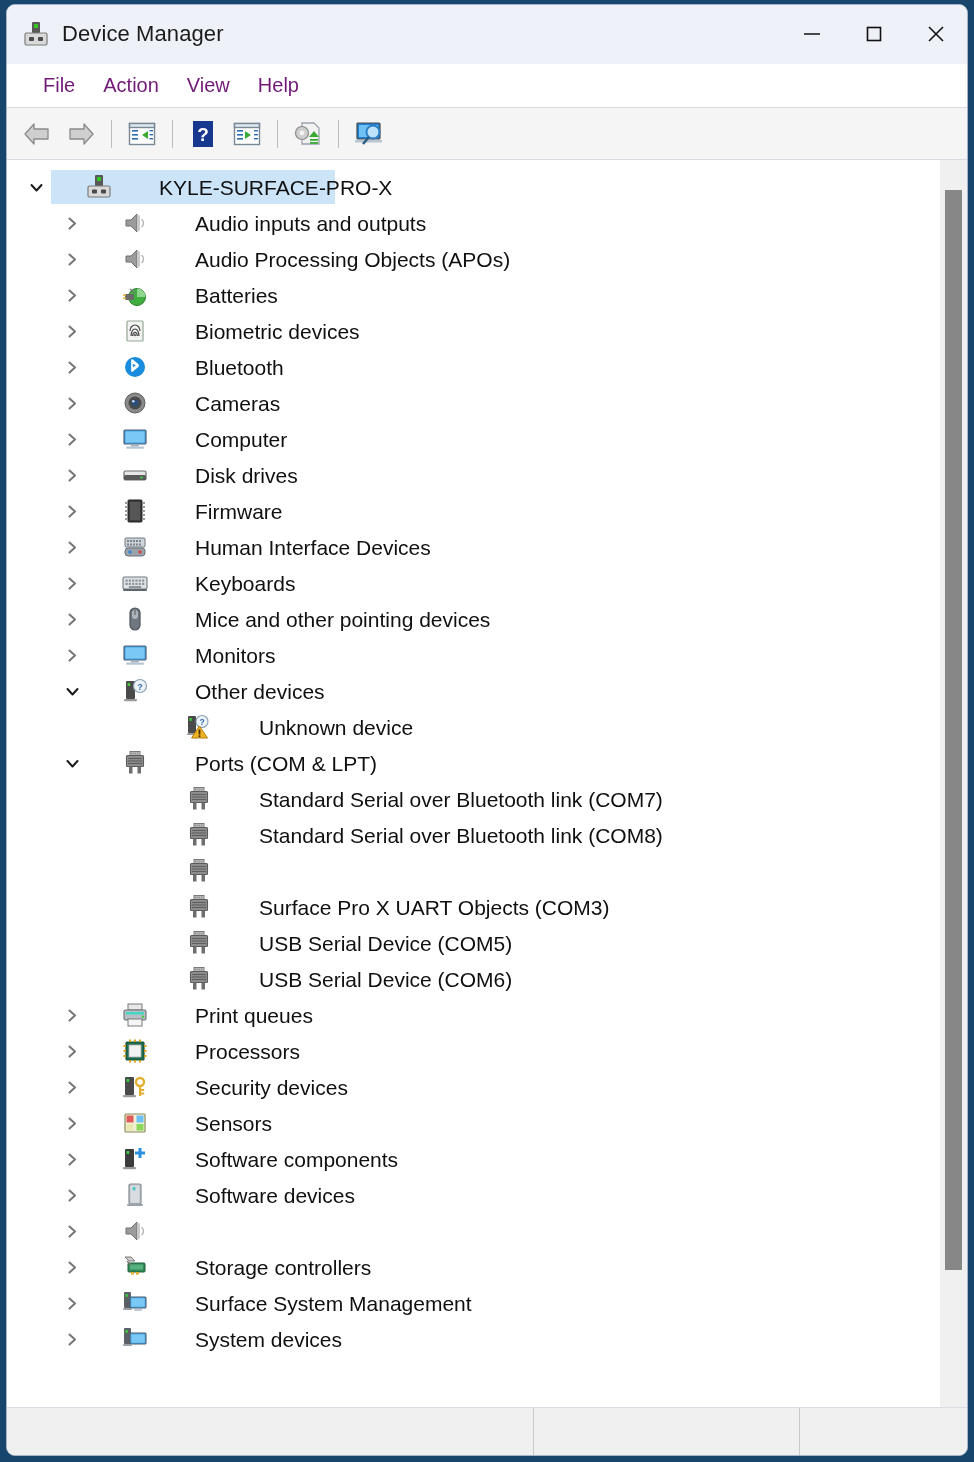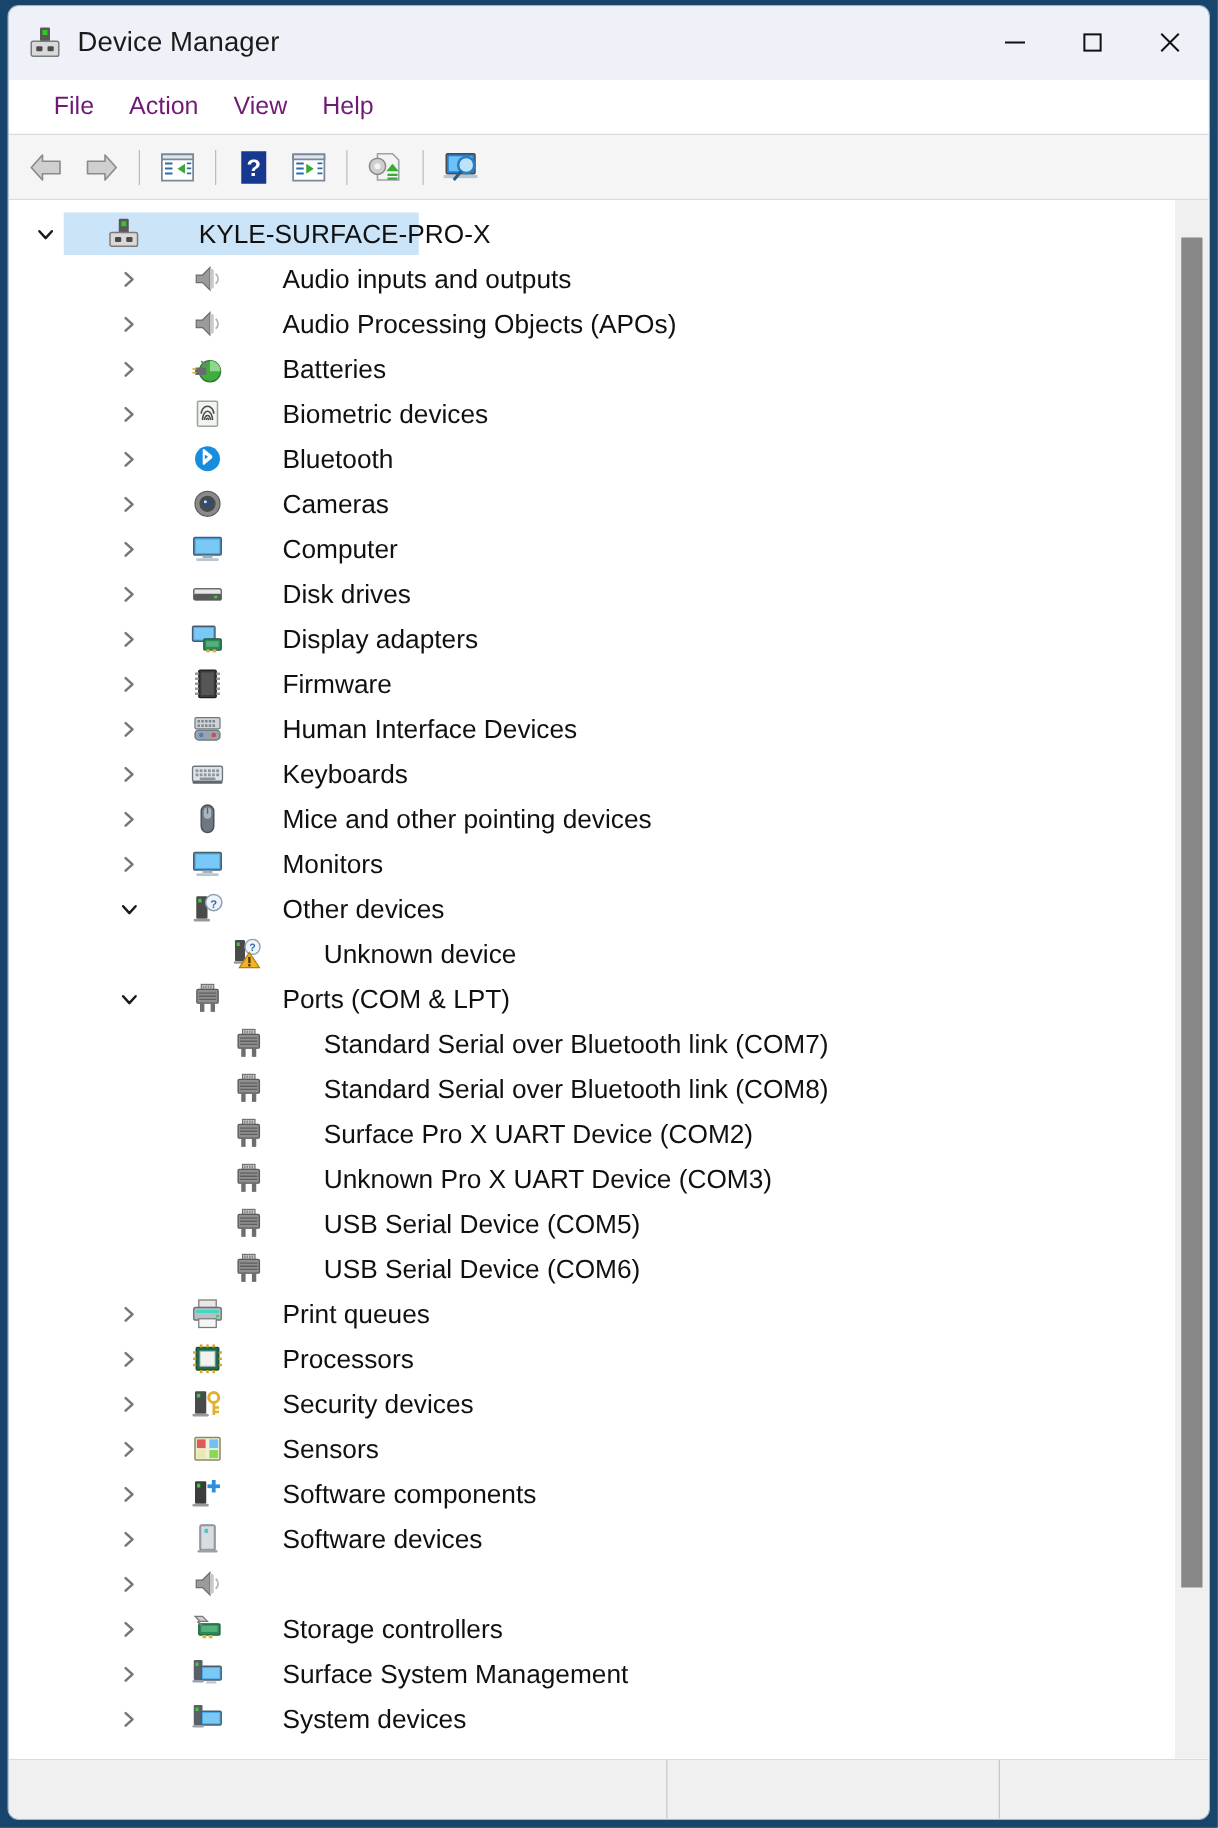--- a/index.html
+++ b/index.html
@@ -133,21 +133,21 @@
   .sel .hl {
     position: absolute;
     left: 0; top: 1px;
     height: 34px;
     background: #cce4f7;
     z-index: 0;
   }
   .row > * { position: relative; z-index: 1; }
   
   .lvl0 { padding-left: 16px; }
-  .lvl1 { padding-left: 52px; margin-left: 31px; }
+  .lvl1 { padding-left: 52px; }
   .lvl2 { padding-left: 116px; }
   
   .scrollbar {
     width: 28px;
     flex: 0 0 auto;
     background: #f0f0f0;
     position: relative;
     border-left: 1px solid #ffffff;
   }
   .sb-thumb {
@@ -431,38 +431,20 @@
             <div class="row-label">Disk drives</div>
           </div>
           <div class="row lvl1">
             <div class="twisty">
               <svg width="15" height="15" viewBox="0 0 15 15">
                 <polyline points="4.5,2.5 10,7.5 4.5,12.5" fill="none" stroke="#767676" stroke-width="2" stroke-linecap="round" stroke-linejoin="round"></polyline>
               </svg>
             </div>
             <div class="row-icon">
               <svg class="ic" viewBox="0 0 26 26">
-      <rect x="1" y="3" width="18" height="12" rx="1" fill="#4aa8e8" stroke="#4a5d6e" stroke-width="1.1"></rect>
-      <rect x="2.4" y="4.4" width="15.2" height="9.2" fill="#79c8f5"></rect>
-      <rect x="10" y="13" width="14" height="9" rx="1" fill="#2e8b57" stroke="#1f5e3b" stroke-width="1"></rect>
-      <rect x="12" y="15" width="10" height="4.4" fill="#55b07d"></rect>
-      <rect x="12" y="21.5" width="3" height="2.4" fill="#e0b030"></rect>
-      <rect x="17" y="21.5" width="3" height="2.4" fill="#e0b030"></rect>
-    </svg>
-            </div>
-            <div class="row-label">Display adapters</div>
-          </div>
-          <div class="row lvl1">
-            <div class="twisty">
-              <svg width="15" height="15" viewBox="0 0 15 15">
-                <polyline points="4.5,2.5 10,7.5 4.5,12.5" fill="none" stroke="#767676" stroke-width="2" stroke-linecap="round" stroke-linejoin="round"></polyline>
-              </svg>
-            </div>
-            <div class="row-icon">
-              <svg class="ic" viewBox="0 0 26 26">
       <rect x="6" y="2" width="14" height="22" rx="1" fill="#3c3c3c" stroke="#1e1e1e" stroke-width="1"></rect>
       <rect x="8" y="4" width="10" height="18" fill="#565656"></rect>
       <g fill="#9a9a9a">
         <rect x="3" y="4" width="3" height="2"></rect>
                   <rect x="3" y="8" width="3" height="2"></rect>
         <rect x="3" y="12" width="3" height="2"></rect>
                   <rect x="3" y="16" width="3" height="2"></rect>
         <rect x="3" y="20" width="3" height="2"></rect>
         <rect x="20" y="4" width="3" height="2"></rect>
                   <rect x="20" y="8" width="3" height="2"></rect>
@@ -682,21 +664,20 @@
       <rect x="4.5" y="5.5" width="17" height="11" rx="1" fill="#8f8f8f" stroke="#5a5a5a" stroke-width="1.1"></rect>
       <g stroke="#5f5f5f" stroke-width="1.1">
                   <line x1="6" y1="8.5" x2="20" y2="8.5"></line>
                   <line x1="6" y1="11" x2="20" y2="11"></line>
                   <line x1="6" y1="13.5" x2="20" y2="13.5"></line>
                 </g>
       <rect x="7" y="16.5" width="3.5" height="7" fill="#6e6e6e"></rect>
       <rect x="15.5" y="16.5" width="3.5" height="7" fill="#6e6e6e"></rect>
     </svg>
             </div>
-            <div class="row-label">Surface Pro X UART Device (COM2)</div>
           </div>
           <div class="row lvl2">
             <div class="twisty"></div>
             <div class="row-icon">
               <svg class="ic" viewBox="0 0 26 26">
       <rect x="8" y="1.5" width="10" height="4" fill="#c9c9c9" stroke="#6e6e6e" stroke-width="0.9"></rect>
       <g fill="#8a8a8a">
                   <rect x="9.2" y="2.4" width="1.2" height="2.2"></rect>
                   <rect x="11.2" y="2.4" width="1.2" height="2.2"></rect>
                   <rect x="13.2" y="2.4" width="1.2" height="2.2"></rect>
@@ -705,21 +686,21 @@
       <rect x="4.5" y="5.5" width="17" height="11" rx="1" fill="#8f8f8f" stroke="#5a5a5a" stroke-width="1.1"></rect>
       <g stroke="#5f5f5f" stroke-width="1.1">
                   <line x1="6" y1="8.5" x2="20" y2="8.5"></line>
                   <line x1="6" y1="11" x2="20" y2="11"></line>
                   <line x1="6" y1="13.5" x2="20" y2="13.5"></line>
                 </g>
       <rect x="7" y="16.5" width="3.5" height="7" fill="#6e6e6e"></rect>
       <rect x="15.5" y="16.5" width="3.5" height="7" fill="#6e6e6e"></rect>
     </svg>
             </div>
-            <div class="row-label">Unknown Pro X UART Device (COM3)</div>
+            <div class="row-label">Surface Pro X UART Objects (COM3)</div>
           </div>
           <div class="row lvl2">
             <div class="twisty"></div>
             <div class="row-icon">
               <svg class="ic" viewBox="0 0 26 26">
       <rect x="8" y="1.5" width="10" height="4" fill="#c9c9c9" stroke="#6e6e6e" stroke-width="0.9"></rect>
       <g fill="#8a8a8a">
                   <rect x="9.2" y="2.4" width="1.2" height="2.2"></rect>
                   <rect x="11.2" y="2.4" width="1.2" height="2.2"></rect>
                   <rect x="13.2" y="2.4" width="1.2" height="2.2"></rect>

